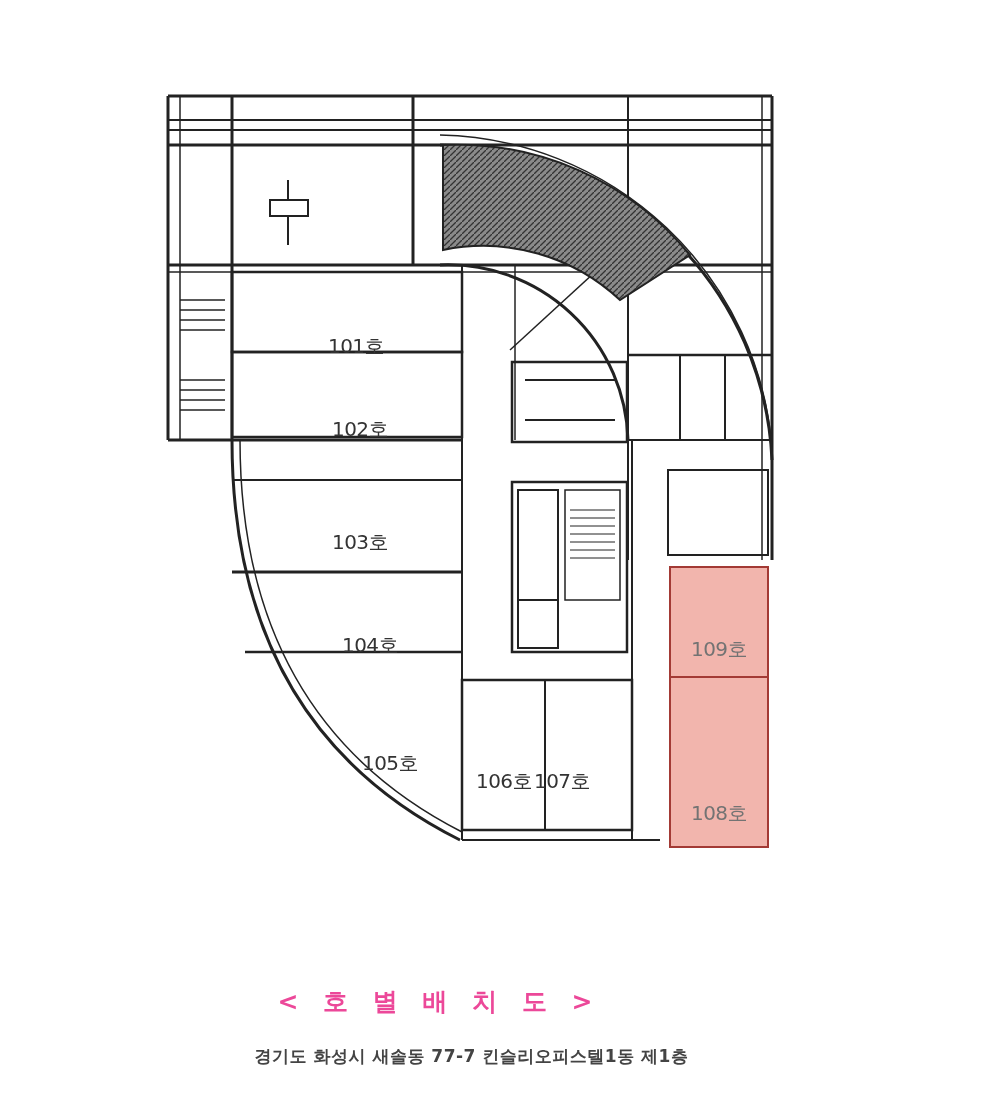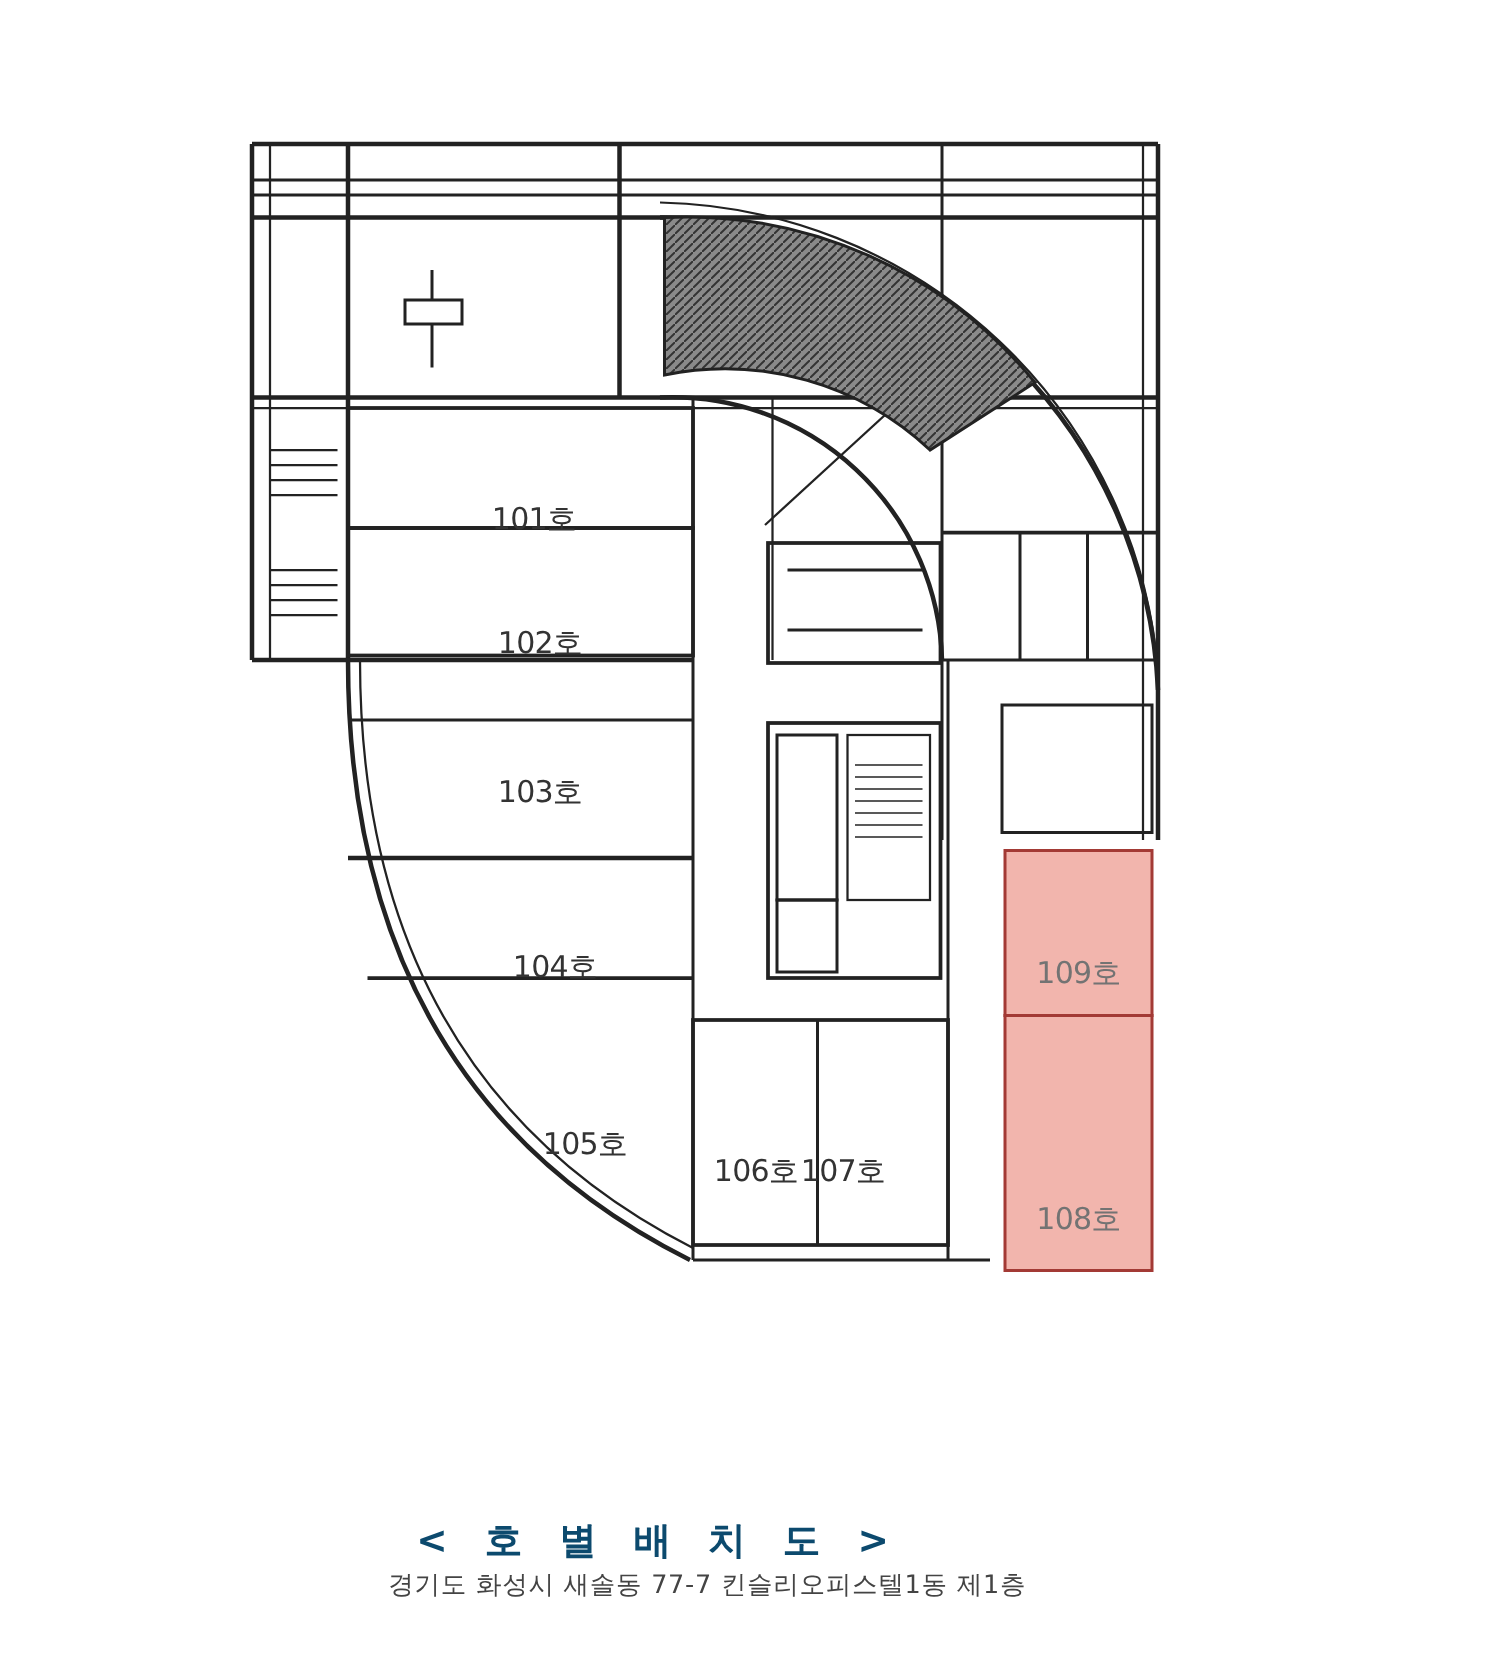--- a/index.html
+++ b/index.html
@@ -2,24 +2,24 @@
 <html><head>
 <meta charset="utf-8">
 <style>
   html, body { margin:0; padding:0; background:#ffffff; }
   body { width:1007px; height:1110px; position:relative; overflow:hidden;
          font-family:"DejaVu Sans","Liberation Sans",sans-serif; color:#222; }
   #plan { position:absolute; left:0; top:0; width:1007px; height:1110px; }
   .unit-label { position:absolute; font-size:20px; color:#333; transform:translate(-50%,-50%);
                 white-space:nowrap; letter-spacing:-0.5px;margin-top:29px; }
   .unit-label.hl { color:#737373; }
-  .title { position:absolute; left:0; width:878px; top:1010px; text-align:center;
-           font-size:25px; letter-spacing:8px; color:#0c4a6e; font-weight:bold; }
+  .title { position:absolute; left:0; width:878px; top:985px; text-align:center;
+           font-size:25px; letter-spacing:8px; color:#ec4899; font-weight:bold; }
   .address { position:absolute; left:0; width:943px; top:1045px; text-align:center;
-             font-size:17px; color:#444; letter-spacing:0.5px; }
+             font-size:17px; color:#444; letter-spacing:0.5px;font-weight:bold; }
 </style>
 </head>
 <body>
 
 <svg id="plan" viewBox="0 0 1007 1110" xmlns="http://www.w3.org/2000/svg">
   <defs>
     <pattern id="stairHatch" width="6" height="6" patternUnits="userSpaceOnUse">
       <rect width="6" height="6" fill="#8a8a8a"></rect>
       <path d="M0 6 L6 0" stroke="#333" stroke-width="1.3"></path>
     </pattern>
@@ -109,21 +109,21 @@
     <line x1="288" y1="180" x2="288" y2="245"></line>
     <rect x="270" y="200" width="38" height="16" fill="#fff"></rect>
   </g>
 
   <rect x="670" y="567" width="98" height="110" fill="#f2b5ad" stroke="#a33a35" stroke-width="2"></rect>
   <rect x="670" y="677" width="98" height="170" fill="#f2b5ad" stroke="#a33a35" stroke-width="2"></rect>
 </svg>
 
 <div class="unit-label" style="left:356px;top:317px">101호</div>
 <div class="unit-label" style="left:360px;top:400px">102호</div>
-<div class="unit-label" style="left:360px;top:499px">103호</div>
+<div class="unit-label" style="left:360px;top:513px">103호</div>
 <div class="unit-label" style="left:370px;top:616px">104호</div>
 <div class="unit-label" style="left:390px;top:734px">105호</div>
 <div class="unit-label" style="left:504px;top:752px">106호</div>
 <div class="unit-label" style="left:562px;top:752px">107호</div>
 <div class="unit-label hl" style="left:719px;top:784px">108호</div>
 <div class="unit-label hl" style="left:719px;top:620px">109호</div>
 
 <div class="title">&lt; 호 별 배 치 도 &gt;</div>
 <div class="address">경기도 화성시 새솔동 77-7 킨슬리오피스텔1동 제1층</div>
 

